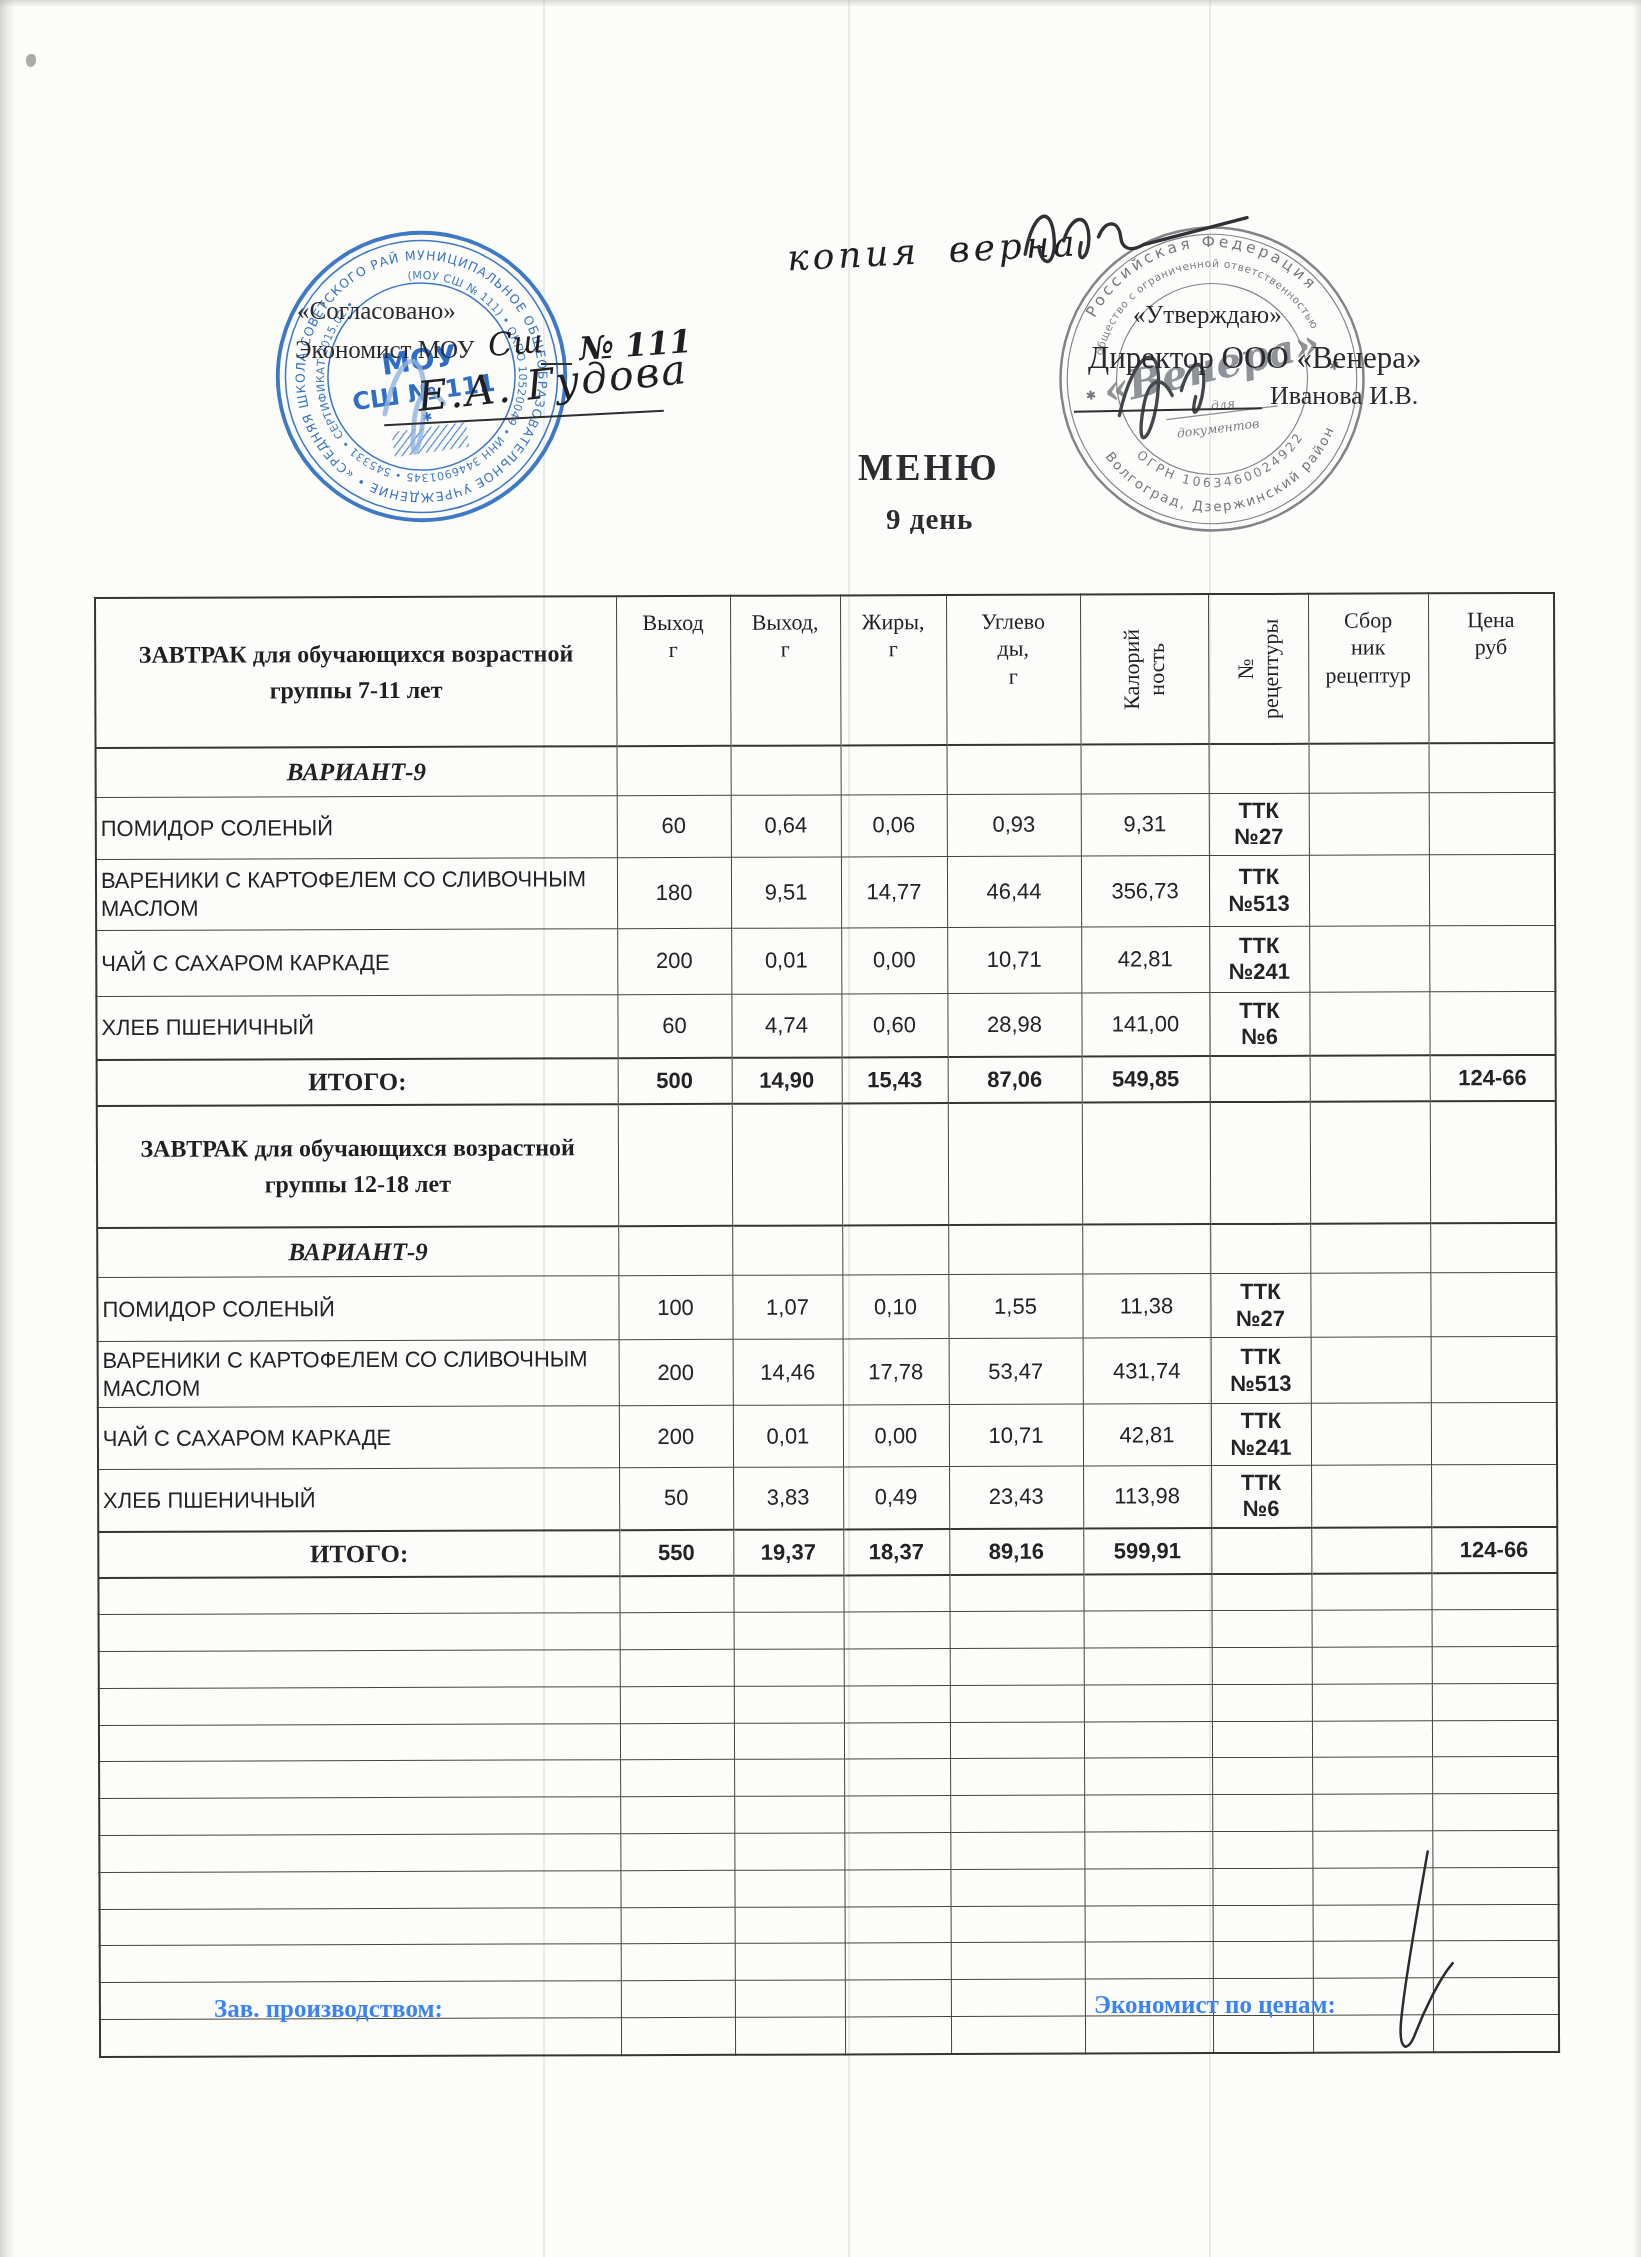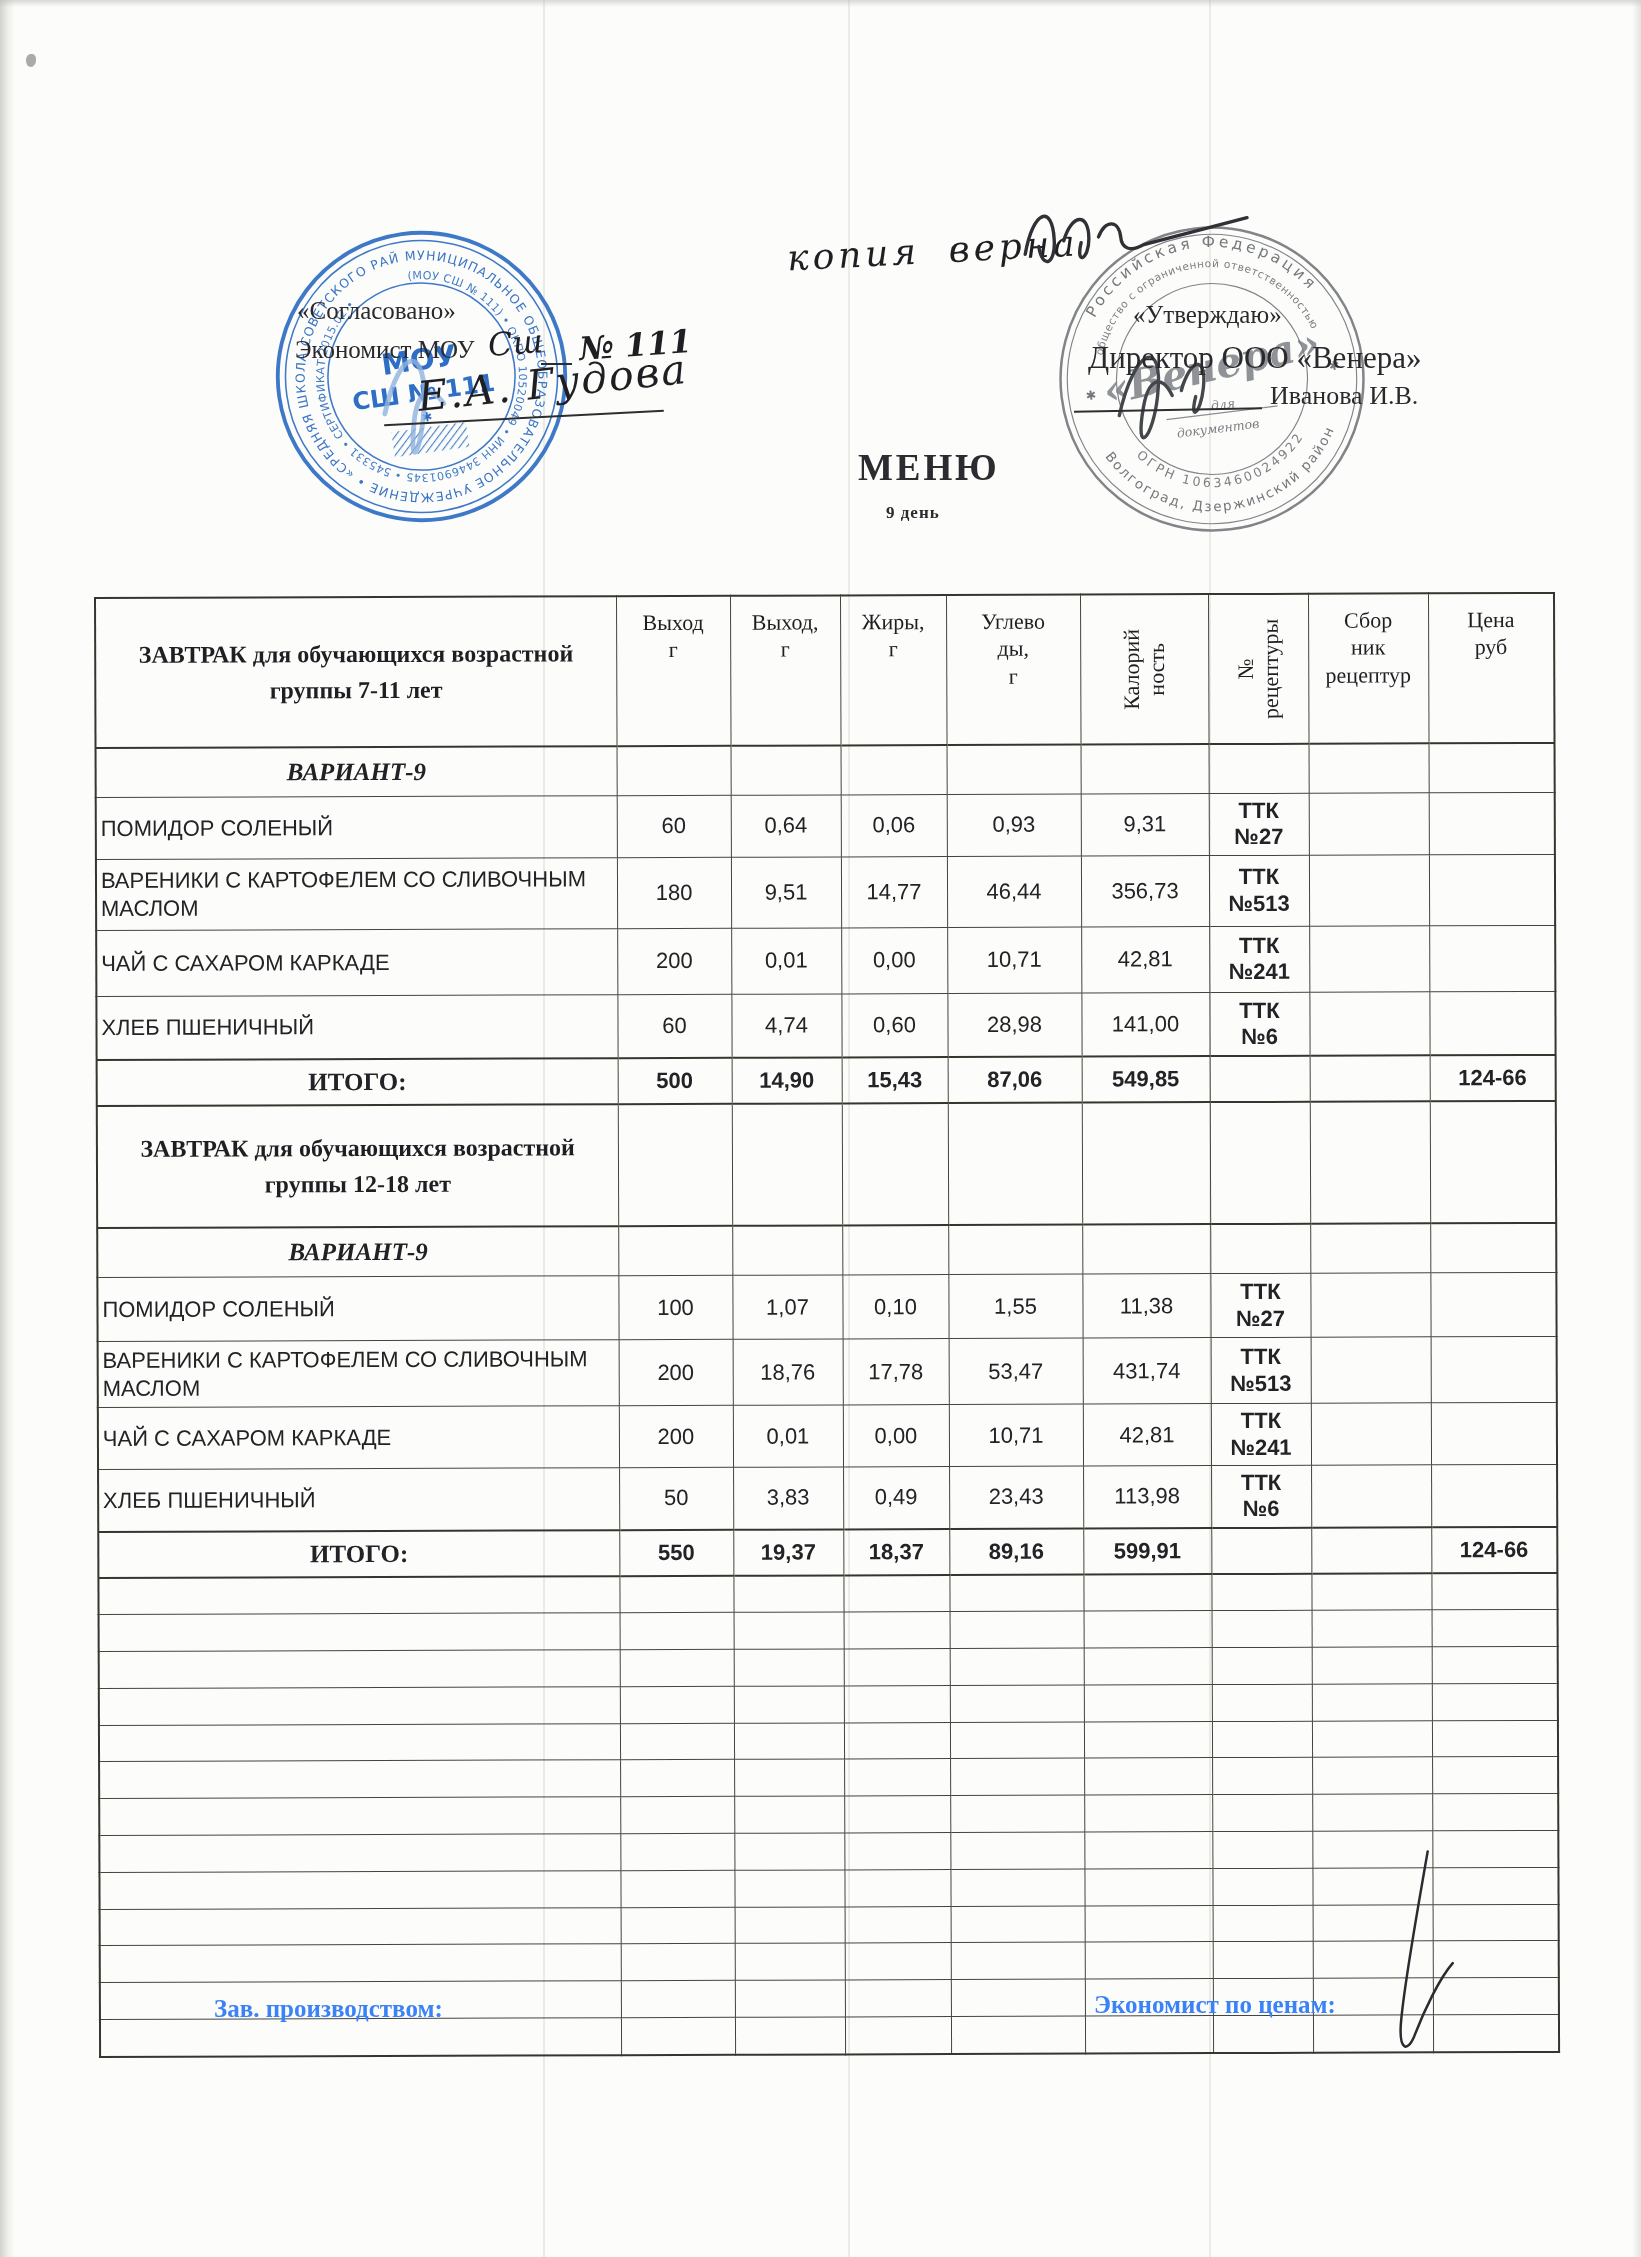--- a/index.html
+++ b/index.html
@@ -139,21 +139,21 @@
   <div class="hand" style="left:579px;top:326px;font-size:32px;font-weight:bold;transform:rotate(-4deg)">№ 111</div>
   <div class="hand" style="left:417px;top:359px;font-size:41px;transform:rotate(-6deg);letter-spacing:1.9px">Е.А. Гудова</div>
   <div class="underline" style="left:384px;top:417px;width:280px;transform:rotate(-3deg)"></div>
 
   <div class="typed" style="left:1133px;top:301px;font-size:25px">«Утверждаю»</div>
   <div class="typed" style="left:1088px;top:340px;font-size:31px">Директор ООО «Венера»</div>
   <div class="underline" style="left:1074px;top:409px;width:188px;height:2.4px;transform:rotate(-1deg)"></div>
   <div class="typed" style="left:1270px;top:381px;font-size:26px">Иванова И.В.</div>
 
   <div class="title" style="left:814px;top:446px;font-size:37px">МЕНЮ</div>
-  <div class="title" style="left:842px;top:503px;font-size:17px;letter-spacing:1px">9 день</div>
+  <div class="title" style="left:842px;top:503px;font-size:29px;letter-spacing:1px">9 день</div>
 
   <table class="menu">
     <colgroup>
       <col style="width:521px">
         <col style="width:114px">
         <col style="width:110px">
       <col style="width:106px">
         <col style="width:134px">
         <col style="width:128px">
       <col style="width:100px">
@@ -292,21 +292,21 @@
         <td class="c-num">1,55</td>
         <td class="c-num">11,38</td>
         <td class="c-recipe">ТТК
 №27</td>
         <td></td>
         <td></td>
       </tr>
       <tr style="height:66px">
         <td class="c-name">ВАРЕНИКИ С КАРТОФЕЛЕМ СО СЛИВОЧНЫМ МАСЛОМ</td>
         <td class="c-num">200</td>
-        <td class="c-num">18,76</td>
+        <td class="c-num">14,46</td>
         <td class="c-num">17,78</td>
         <td class="c-num">53,47</td>
         <td class="c-num">431,74</td>
         <td class="c-recipe">ТТК
 №513</td>
         <td></td>
         <td></td>
       </tr>
       <tr style="height:62px">
         <td class="c-name">ЧАЙ С САХАРОМ КАРКАДЕ</td>

